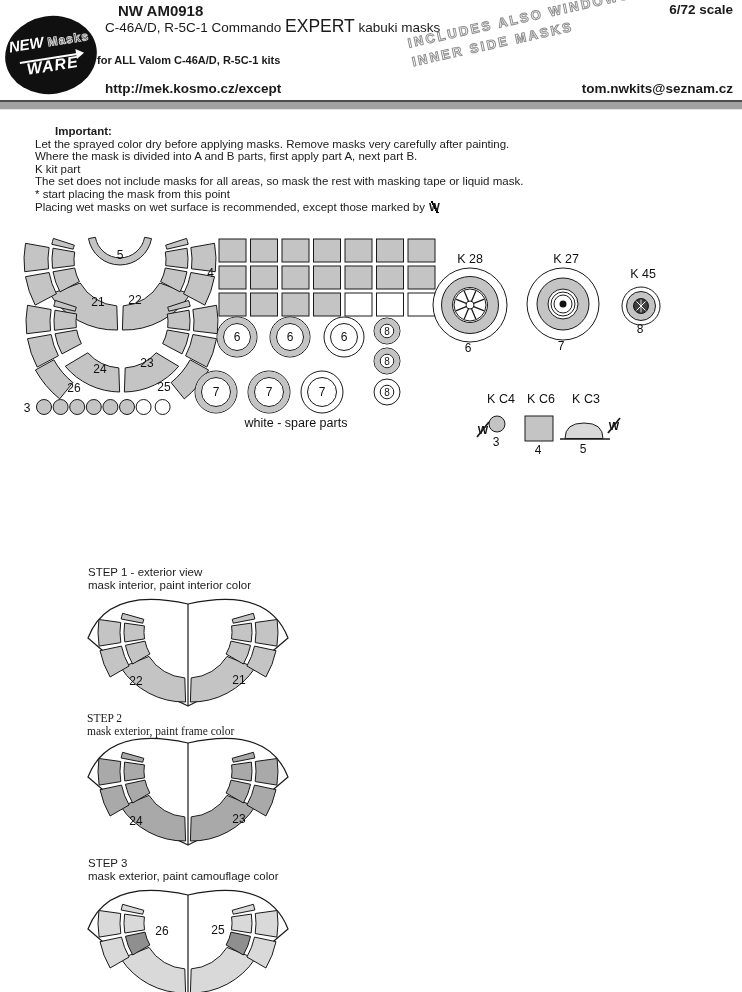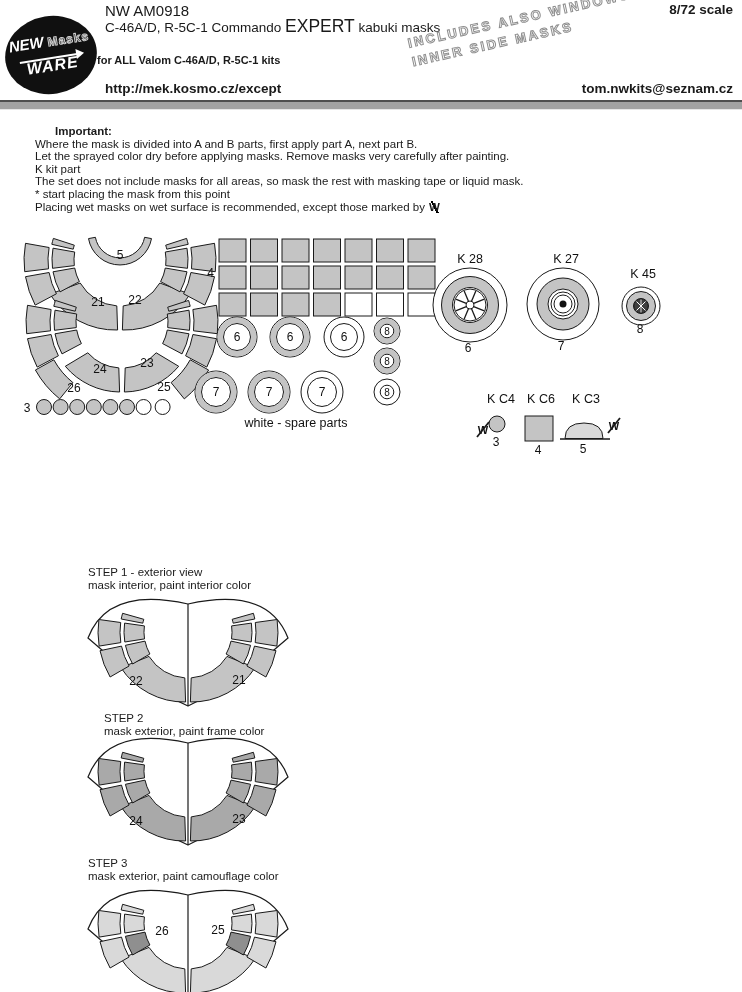--- a/index.html
+++ b/index.html
@@ -8,72 +8,72 @@
   .abs{position:absolute;}
   
   .logo{left:5px;top:16px;width:92px;height:78px;background:#101010;border-radius:50%;
         transform:rotate(-9deg);color:#fff;text-align:center;}
   .logo-line1{margin-top:16px;font-size:15px;font-weight:bold;font-style:italic;letter-spacing:0;}
   .logo-masks{font-size:12px;font-style:normal;color:#0f0f0f;-webkit-text-stroke:1px #cfcfcf;letter-spacing:1px;}
   .logo-arrow{position:absolute;left:14px;top:41px;width:58px;height:2px;background:#fff;}
   .logo-arrow:after{content:"";position:absolute;right:-7px;top:-4px;border-left:8px solid #fff;
         border-top:5px solid transparent;border-bottom:5px solid transparent;}
   .logo-line2{margin-top:8px;font-size:16px;font-weight:bold;font-style:italic;letter-spacing:1px;}
-  .hdr-code{left:105px;top:2px;font-size:15px;font-weight:normal;}
+  .hdr-code{left:118px;top:2px;font-size:15px;font-weight:bold;}
   .hdr-title{left:105px;top:16px;font-size:13.5px;font-weight:normal;}
   .hdr-title .expert{font-size:17.5px;}
   .hdr-sub{left:97px;top:54px;font-size:11px;font-weight:bold;}
   .hdr-url{left:105px;top:81px;font-size:13.5px;font-weight:bold;}
   .hdr-scale{right:9px;top:2px;font-size:13.5px;font-weight:bold;}
   .hdr-email{right:9px;top:81px;font-size:13.5px;font-weight:bold;}
   .diag-note{left:406px;top:34px;transform:rotate(-12.5deg);transform-origin:left top;
        font-size:13px;font-weight:bold;letter-spacing:2.5px;color:#fdfdfd;
        -webkit-text-stroke:1px #8e8e8e;white-space:nowrap;line-height:19px;}
   .rule{left:0;top:100px;width:742px;height:7px;background:#a2a2a2;border-top:2px solid #4e4e4e;border-bottom:1px solid #e6e6e6;}
   
   .imp{left:35px;top:125px;font-size:11.5px;line-height:12.6px;width:650px;}
   .imp-h{font-weight:bold;padding-left:20px;}
   .wslash{font-weight:bold;position:relative;padding:0 1px;
      background:linear-gradient(62deg,transparent 45%,#000 45%,#000 57%,transparent 57%);}
   
   .step-t{font-size:11.5px;line-height:13px;}
   #step-t-0{left:88px;top:566px;}
-  #step-t-1{left:104px;top:712px;}
+  #step-t-1{left:87px;top:712px;font-family:Liberation Serif, serif;}
   #step-t-2{left:88px;top:857px;}
   svg text{font-family:"Liberation Sans",sans-serif;}
 </style>
 </head>
 <body>
 
 <div class="abs logo">
   <div class="logo-line1"><span>NEW</span>
     <span class="logo-masks">Masks</span></div>
   <div class="logo-arrow"></div>
   <div class="logo-line2">WARE</div>
 </div>
 <div class="abs hdr-code">NW AM0918</div>
 <div class="abs hdr-title">
   <span>C-46A/D, R-5C-1 Commando</span>
   <span class="expert">EXPERT</span>
   <span>kabuki masks</span>
 </div>
 <div class="abs hdr-sub">for ALL Valom C-46A/D, R-5C-1 kits</div>
 <div class="abs hdr-url">http://mek.kosmo.cz/except</div>
-<div class="abs hdr-scale">8/72 scale</div>
+<div class="abs hdr-scale">6/72 scale</div>
 <div class="abs hdr-email">tom.nwkits@seznam.cz</div>
 <div class="abs diag-note">
   <div>INCLUDES ALSO WINDOWS</div>
   <div>INNER SIDE MASKS</div>
 </div>
 <div class="abs rule"></div>
 
 <div class="abs imp">
   <div class="imp-h">Important:</div>
+  <div>Let the sprayed color dry before applying masks. Remove masks very carefully after painting.</div>
   <div>Where the mask is divided into A and B parts, first apply part A, next part B.</div>
-  <div>Let the sprayed color dry before applying masks. Remove masks very carefully after painting.</div>
   <div>K kit part</div>
   <div>The set does not include masks for all areas, so mask the rest with masking tape or liquid mask.</div>
   <div>* start placing the mask from this point</div>
   <div>
     <span>Placing wet masks on wet surface is recommended, except those marked by</span>
     <span class="wslash">W</span>
   </div>
 </div>
 
 <div class="abs step-t" id="step-t-0">

